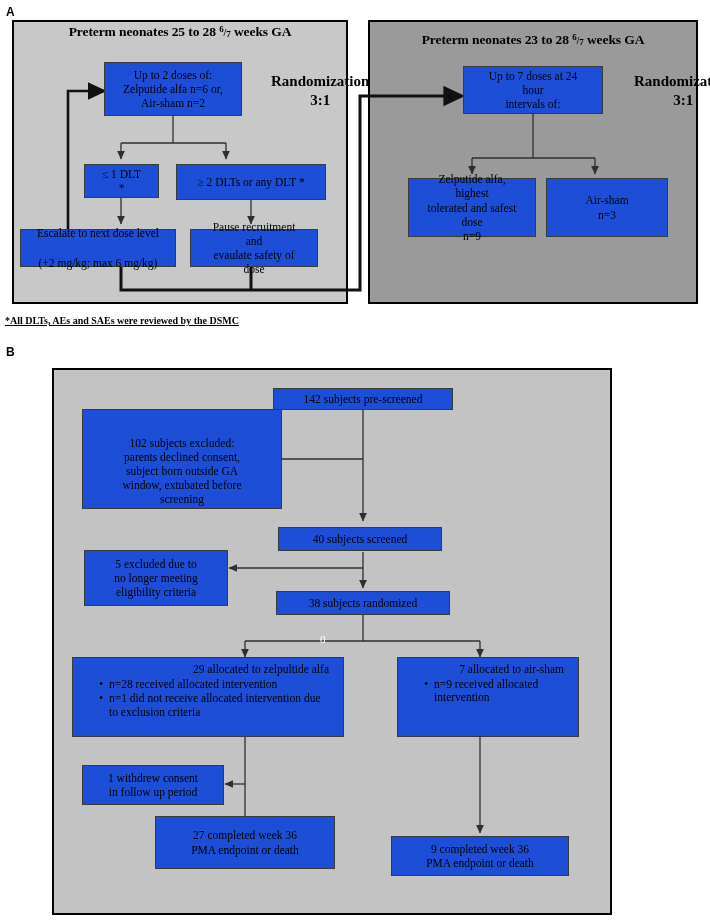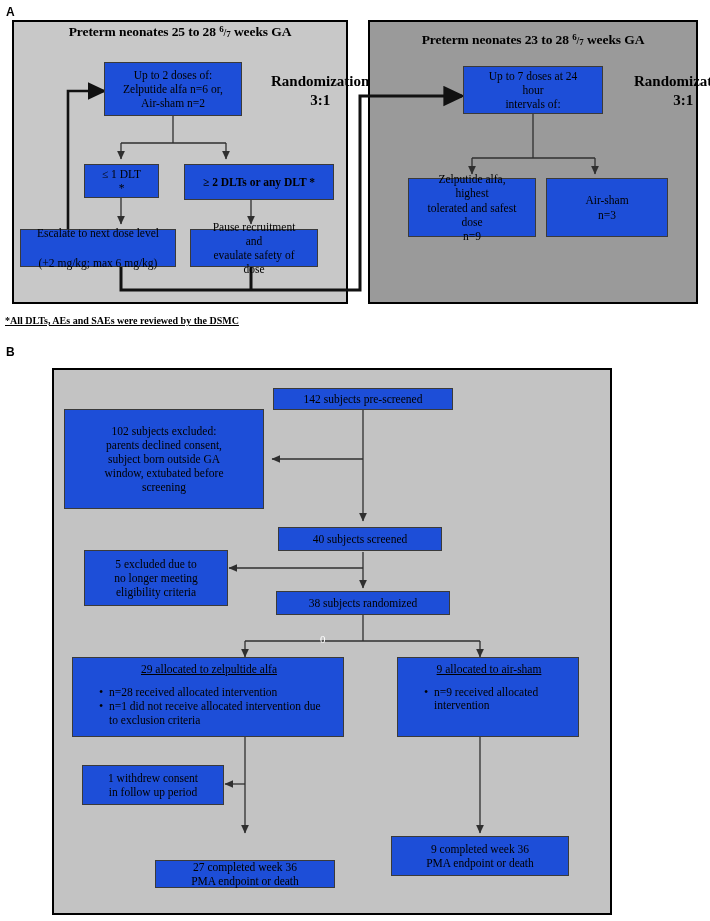--- a/index.html
+++ b/index.html
@@ -95,38 +95,38 @@
     position: absolute;
     font-size: 10px;
     font-weight: bold;
     color: #000;
     white-space: nowrap;
     text-decoration: underline;
   }
 
   
   ul.bl {
-    margin: 9px 0 0 0;
+    margin: 1px 0 0 0;
     padding: 0 0 0 12px;
     list-style: none;
   }
   ul.bl li {
     position: relative;
     text-align: left;
     margin: 0.5px 0;
     padding-left: 10px;
     line-height: 1.2;
   }
   ul.bl li::before {
     content: "\2022";
     position: absolute;
     left: 0; top: -1px;
     font-size: 12px;
   }
-  .box-title { display: block; width: 100%; text-align: center; padding-left: 2px; text-decoration: underline; }
+  .box-title { display: block; width: 100%; text-align: right; padding-left: 2px; }
 
   
   svg.conn {
     position: absolute;
     left: 0; top: 0;
     width: 710px; height: 921px;
     pointer-events: none;
   }
   .artifact-zero {
     position: absolute;
@@ -197,21 +197,21 @@
 
   <div class="rand-label" style="left:247px; top:72px;">
     <div>Randomization</div>
     <div>3:1</div>
   </div>
 
   <div class="pbox" style="left:84px; top:164px; width:75px; height:34px;">
     <div>≤ 1 DLT *</div>
   </div>
 
-  <div class="pbox" style="left:184px; top:164px; width:150px; height:36px;font-weight:bold;">
+  <div class="pbox" style="left:176px; top:164px; width:150px; height:36px;">
     <div>≥ 2 DLTs or any DLT *</div>
   </div>
 
   <div class="pbox" style="left:20px; top:229px; width:156px; height:38px;gap:16px;">
     <div>Escalate to next dose level</div>
     <div>(+2 mg/kg; max 6 mg/kg)</div>
   </div>
 
   <div class="pbox" style="left:190px; top:229px; width:128px; height:38px;">
     <div>Pause recruitment and</div>
@@ -266,21 +266,21 @@
       <path d="M245,784 L225,784" marker-end="url(#ah)"></path>
 
       <path d="M480,737 L480,833" marker-end="url(#ah)"></path>
     </g>
   </svg>
 
   <div class="pbox" style="left:273px; top:388px; width:180px; height:22px;">
     <div>142 subjects pre-screened</div>
   </div>
 
-  <div class="pbox" style="left:64px; top:409px; width:200px; height:100px;">
+  <div class="pbox" style="left:82px; top:409px; width:200px; height:100px;justify-content:flex-end;">
     <div>102 subjects excluded:</div>
     <div>parents declined consent,</div>
     <div>subject born outside GA</div>
     <div>window, extubated before</div>
     <div>screening</div>
   </div>
 
   <div class="pbox" style="left:278px; top:527px; width:164px; height:24px;">
     <div>40 subjects screened</div>
   </div>
@@ -299,32 +299,32 @@
 
   <div class="pbox left-al" style="left:72px; top:657px; width:272px; height:80px; justify-content:flex-start; padding-top:4px;">
     <span class="box-title">29 allocated to zelpultide alfa</span>
     <ul class="bl">
       <li>n=28 received allocated intervention</li>
       <li>n=1 did not receive allocated intervention due to exclusion criteria</li>
     </ul>
   </div>
 
   <div class="pbox left-al" style="left:397px; top:657px; width:182px; height:80px; justify-content:flex-start; padding-top:4px;">
-    <span class="box-title">9 allocated to air-sham</span>
+    <span class="box-title">7 allocated to air-sham</span>
     <ul class="bl">
       <li>n=9 received allocated intervention</li>
     </ul>
   </div>
 
   <div class="pbox" style="left:82px; top:765px; width:142px; height:40px;">
     <div>1 withdrew consent</div>
     <div>in follow up period</div>
   </div>
 
-  <div class="pbox" style="left:155px; top:860px; width:180px; height:28px;">
+  <div class="pbox" style="left:155px; top:816px; width:180px; height:53px;">
     <div>27 completed week 36</div>
     <div>PMA endpoint or death</div>
   </div>
 
   <div class="pbox" style="left:391px; top:836px; width:178px; height:40px;">
     <div>9 completed week 36</div>
     <div>PMA endpoint or death</div>
   </div>
 
 </div>

